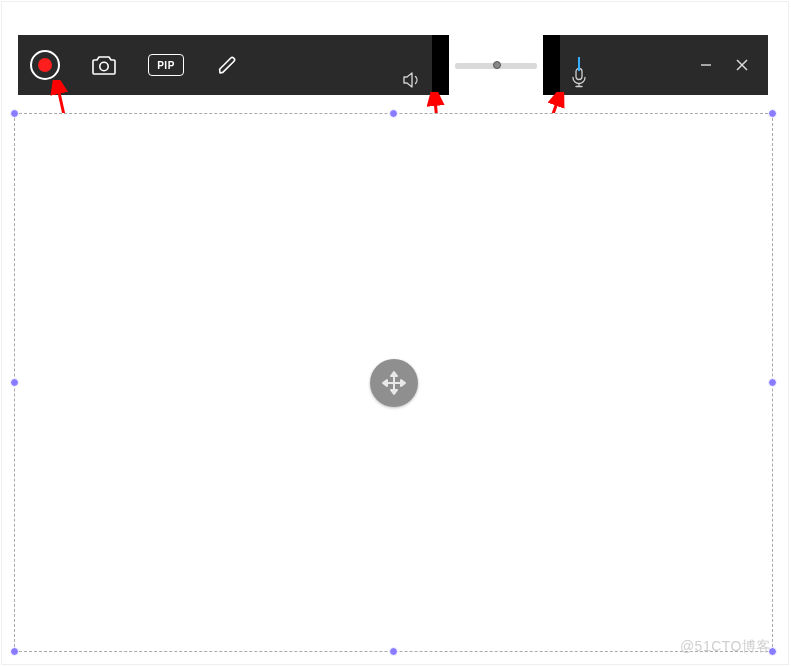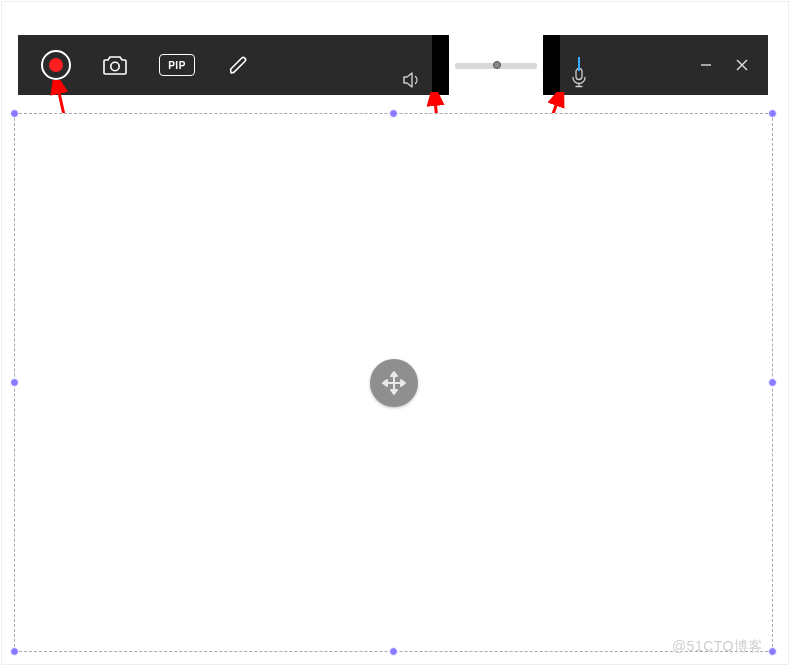--- a/index.html
+++ b/index.html
@@ -23,21 +23,21 @@
     position: absolute;
     left: 18px;
     top: 35px;
     width: 750px;
     height: 60px;
     background: #2a2a2a;
     display: flex;
     align-items: center;
     color: #eee;
   }
-  .toolbar .left-group { display:flex; align-items:center; gap:28px; padding-left:23px; }
+  .toolbar .left-group { display:flex; align-items:center; gap:28px; padding-left:12px; }
   .toolbar .right-group { margin-left:auto; display:flex; align-items:center; gap:0; }
   .tb-btn { width:32px; height:32px; display:flex; align-items:center; justify-content:center; color:#f0f0f0; }
 
   .record-btn {
     width:30px; height:30px; border-radius:50%;
     border:2px solid #fff; display:flex; align-items:center; justify-content:center;
   }
   .record-dot { width:14px; height:14px; border-radius:50%; background:#ff1e1e; }
 
   .pip-btn {
@@ -88,21 +88,21 @@
     position:absolute; left:50%; top:50%; transform:translate(-50%,-50%);
     width:48px; height:48px; border-radius:50%;
     background:#8f8f8f; display:flex; align-items:center; justify-content:center;
     box-shadow:0 1px 3px rgba(0,0,0,0.25);
   }
 
   
   .arrow { position:absolute; pointer-events:none; }
 
   .watermark {
-    position:absolute; right:28px; bottom:10px;
+    position:absolute; right:20px; bottom:10px;
     color:#cfcfcf; font-size:14px; letter-spacing:0.5px;
   }
 </style>
 </head>
 <body>
 
 <div class="outer-frame"></div>
 
 <div class="toolbar">
   <div class="left-group">

